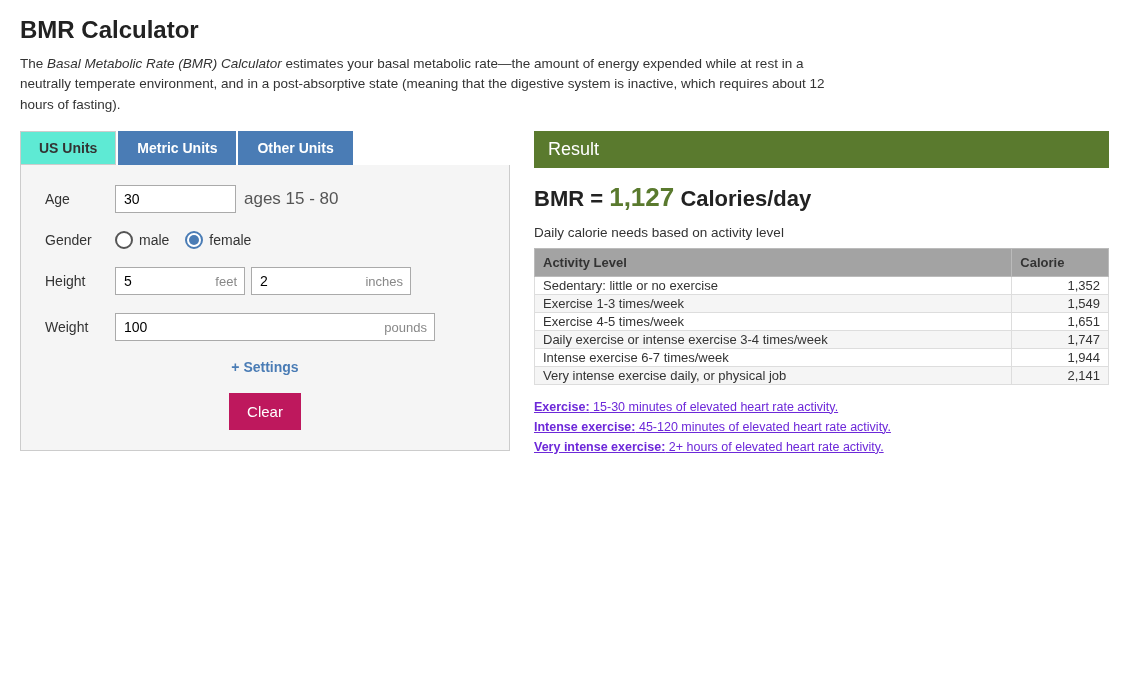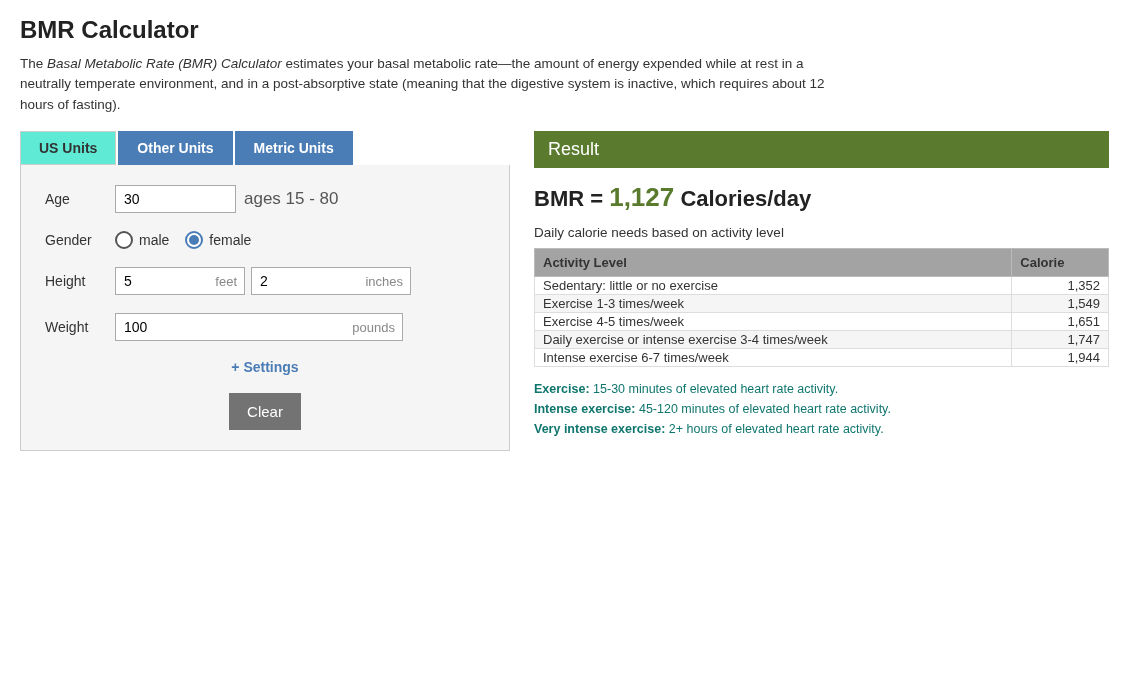--- a/index.html
+++ b/index.html
@@ -141,21 +141,21 @@
     }
     .height-input2 {
       width: 110px;
     }
     
     .weight-wrapper {
       position: relative;
       display: inline-block;
     }
     .weight-input {
-      width: 288px;
+      width: 320px;
       padding-right: 60px;
     }
     .weight-unit {
       position: absolute;
       right: 8px;
       top: 50%;
       transform: translateY(-50%);
       color: #888;
       font-size: 13px;
       pointer-events: none;
@@ -193,21 +193,21 @@
       width: 22px;
       height: 22px;
       border-radius: 50%;
       background: rgba(255,255,255,0.3);
       display: flex;
       align-items: center;
       justify-content: center;
       font-size: 13px;
     }
     .btn-clear {
-      background: #737373;
+      background: #be185d;
       color: #fff;
       border: none;
       padding: 10px 18px;
       font-size: 15px;
       cursor: pointer;
     }
 
     
     .right-panel {
       flex: 1;
@@ -257,44 +257,45 @@
     }
     .activity-table tr:nth-child(odd) td {
       background: #fff;
     }
     .td-right {
       text-align: right;
       white-space: nowrap;
     }
     .notes {
       font-size: 12.5px;
-      color: #0f766e;
+      color: #6d28d9;
       line-height: 1.6;
+      text-decoration: underline;
     }
     .notes strong {
       font-weight: bold;
     }
   </style>
 </head>
 <body>
 
 <h1>BMR Calculator</h1>
 
 <p class="description">
   The <em>Basal Metabolic Rate (BMR) Calculator</em> estimates your basal metabolic rate—the amount of energy expended while at rest in a neutrally temperate environment, and in a post-absorptive state (meaning that the digestive system is inactive, which requires about 12 hours of fasting).
 </p>
 
 <div class="main-layout">
 
   <div class="left-panel">
 
     <div class="tabs">
       <div class="tab" style="background: #5eead4; color: rgb(51, 51, 51); border: 1px solid rgb(204, 204, 204);">US Units</div>
+      <div class="tab active" style="background: rgb(74, 124, 181); color: rgb(255, 255, 255); border: 1px solid rgb(74, 124, 181);">Metric Units</div>
       <div class="tab active" style="background: rgb(74, 124, 181); color: rgb(255, 255, 255); border: 1px solid rgb(74, 124, 181);">Other Units</div>
-      <div class="tab active" style="background: rgb(74, 124, 181); color: rgb(255, 255, 255); border: 1px solid rgb(74, 124, 181);">Metric Units</div>
     </div>
 
     <div class="form-container">
 
       <div class="form-row">
         <span class="form-label">Age</span>
         <div class="form-control">
           <input type="text" class="age-input" value="30" style="">
           <span class="age-hint">ages 15 - 80</span>
         </div>
@@ -377,20 +378,24 @@
             <td class="td-right">1,651</td>
           </tr>
           <tr>
             <td>Daily exercise or intense exercise 3-4 times/week</td>
             <td class="td-right">1,747</td>
           </tr>
           <tr>
             <td>Intense exercise 6-7 times/week</td>
             <td class="td-right">1,944</td>
           </tr>
+          <tr>
+            <td>Very intense exercise daily, or physical job</td>
+            <td class="td-right">2,141</td>
+          </tr>
         </tbody>
     </table>
 
     <div class="notes" id="notes-container">
         <p><strong>Exercise:</strong> 15-30 minutes of elevated heart rate activity.</p>
         <p><strong>Intense exercise:</strong> 45-120 minutes of elevated heart rate activity.</p>
         <p><strong>Very intense exercise:</strong> 2+ hours of elevated heart rate activity.</p>
       </div>
   </div>
 

